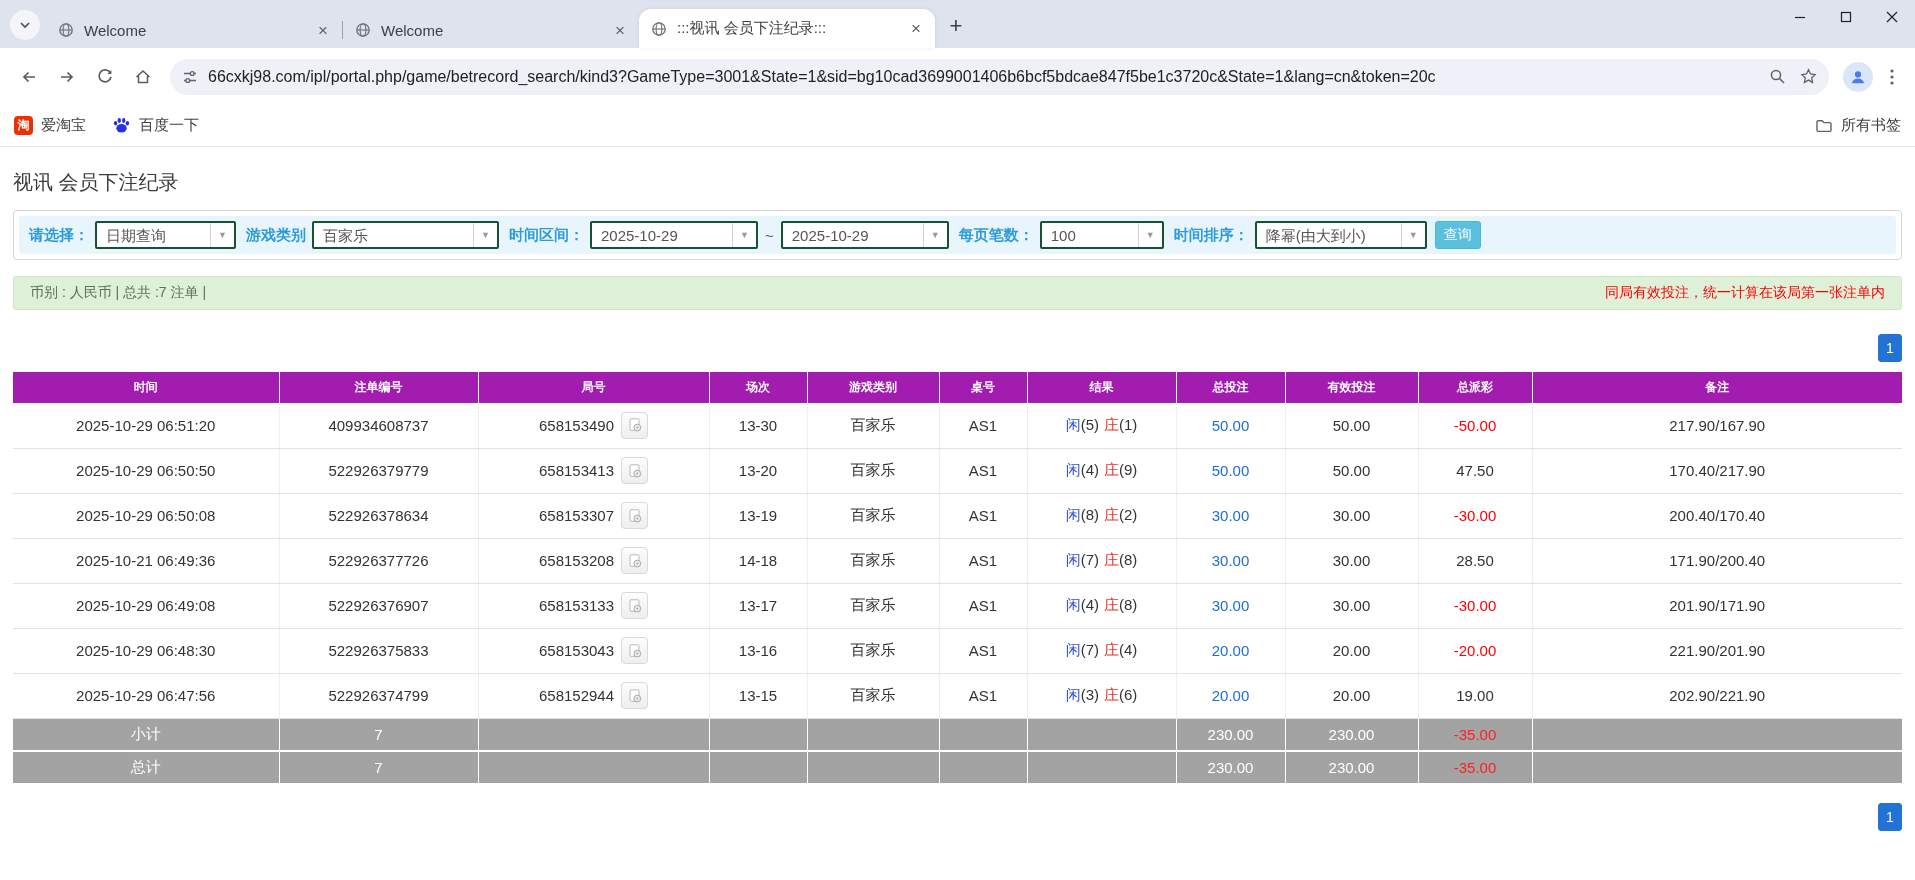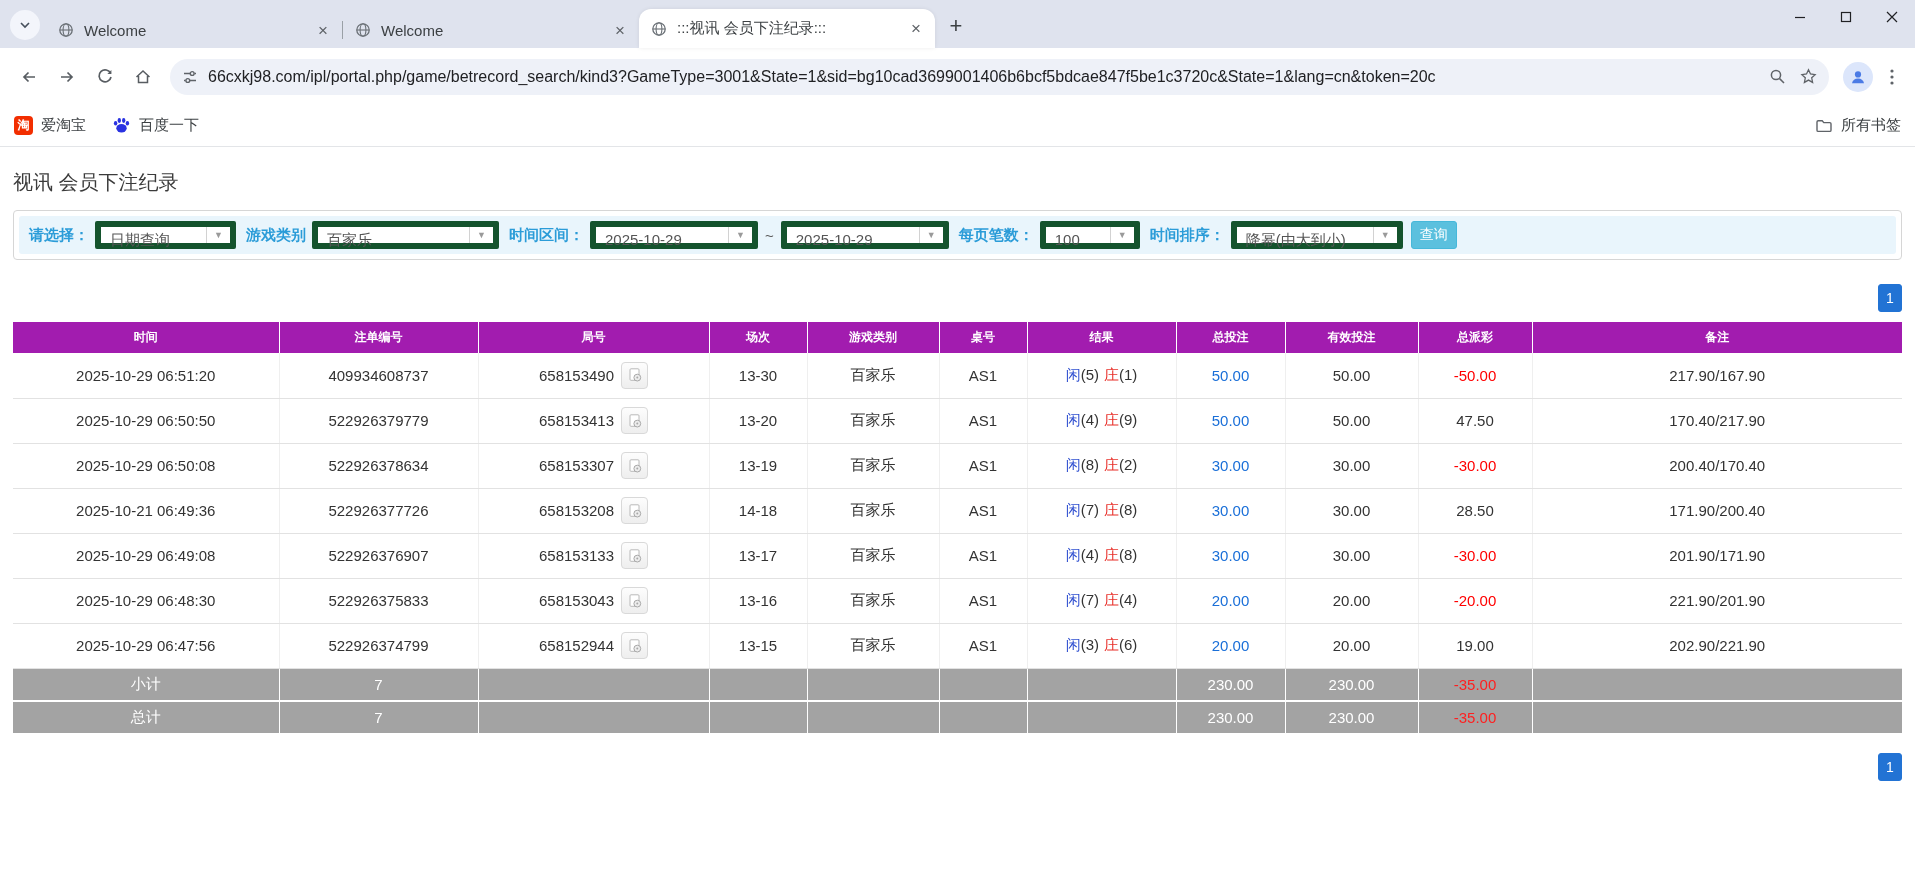--- a/index.html
+++ b/index.html
@@ -36,24 +36,24 @@
   .bm-right { margin-left:auto; display:flex; align-items:center; color:#3c4043; font-size:15px;justify-content:flex-end; }
   .bm-right .folder { color:#5f6368; margin-right:8px; }
 
   
   .content { padding:0 13px; background:#fff; }
   .page-title { margin-top:22px; font-size:20px; font-weight:400; color:#3b3b3b; }
 
   .filter-panel { margin-top:14px; border:1px solid #d6d6d6; border-radius:4px; padding:5px; }
   .filter-strip { background:#e9f5fc; border-radius:3px; height:38px; display:flex; align-items:center; padding:7px 10px; }
   .f-label { color:#2b9cd8; font-weight:bold; font-size:15px; margin:0 6px 0 10px; white-space:nowrap; }
-  .sel { display:inline-flex; align-items:stretch; border:6px solid #14532d; background:#fff; height:28px; border-radius:2px; }
+  .sel { display:inline-flex; align-items:stretch; border:2px solid #14532d; background:#fff; height:28px; border-radius:2px; }
   .sel .val { padding:0 9px; line-height:26px; font-size:15px; color:#555; white-space:nowrap; flex:1; }
   .sel .arr { width:24px; border-left:1px solid #d2d2d2; display:flex; align-items:center; justify-content:center; color:#9a9a9a; font-size:9px; }
-  .w-select1{width:141px;} .w-select2{width:187px;} .w-date{width:168px;} .w-psize{width:100px;} .w-sort{width:172px;}
+  .w-select1{width:141px;} .w-select2{width:187px;} .w-date{width:168px;} .w-psize{width:124px;} .w-sort{width:172px;}
   .tilde { color:#555; font-size:15px; margin:0 7px; }
   .search-btn { height:28px; padding:0 8px; margin-left:8px; background:#5bc0de; border:1px solid #46b8da; border-radius:3px; color:#fff; font-size:14px; }
 
   .summary-bar { margin-top:16px; height:34px; background:#dff0d8; border:1px solid #d2e6c0; border-radius:3px; display:flex; align-items:center; justify-content:space-between; padding:0 16px; }
   .summary-left { font-size:14px; color:#5d6e5d; }
   .summary-right { font-size:14px; color:#ff0000; }
 
   .pager { display:flex; justify-content:flex-end; }
   .pager.top { margin-top:24px; }
   .pager.bottom { margin-top:18px; }
@@ -267,20 +267,24 @@
       <span class="f-label">时间排序：</span>
       <div class="sel w-sort">
         <span class="val">降幂(由大到小)</span>
         <span class="arr">▼</span>
       </div>
 
       <button class="search-btn">查询</button>
     </div>
   </div>
 
+  <div class="summary-bar">
+    <span class="summary-left">币别 : 人民币 | 总共 :7 注单 |</span>
+    <span class="summary-right">同局有效投注，统一计算在该局第一张注单内</span>
+  </div>
 
   <div class="pager top">
     <span class="page-num">1</span>
   </div>
 
   <table class="bets">
     <colgroup>
       <col style="width:266px">
         <col style="width:199px">
         <col style="width:231px">

